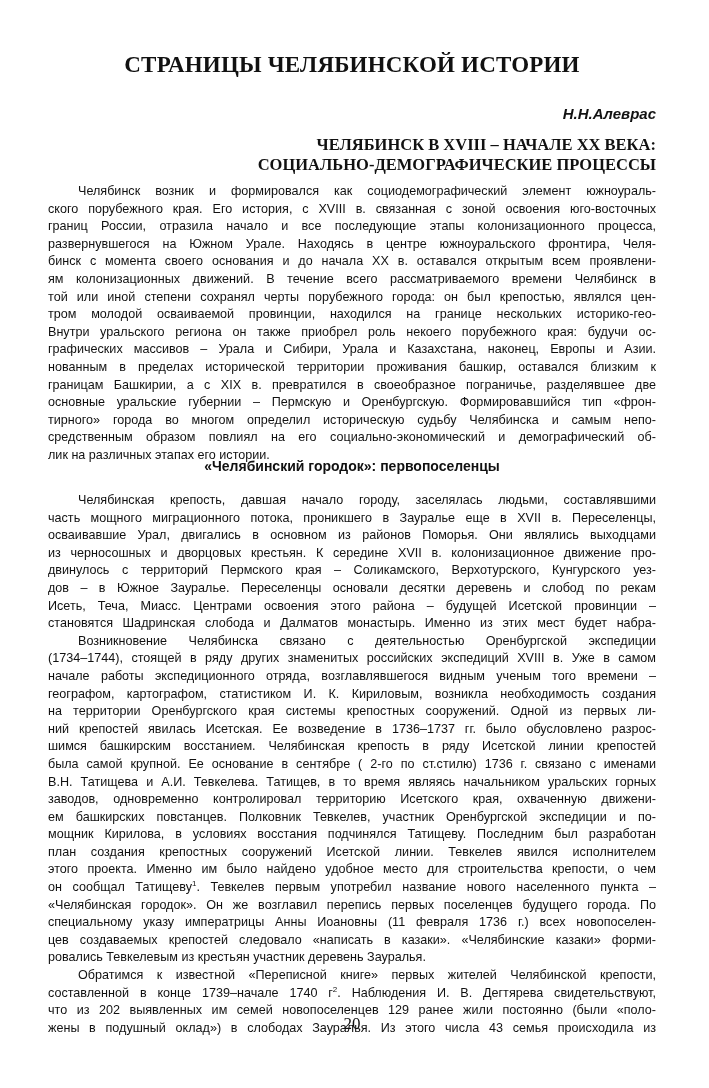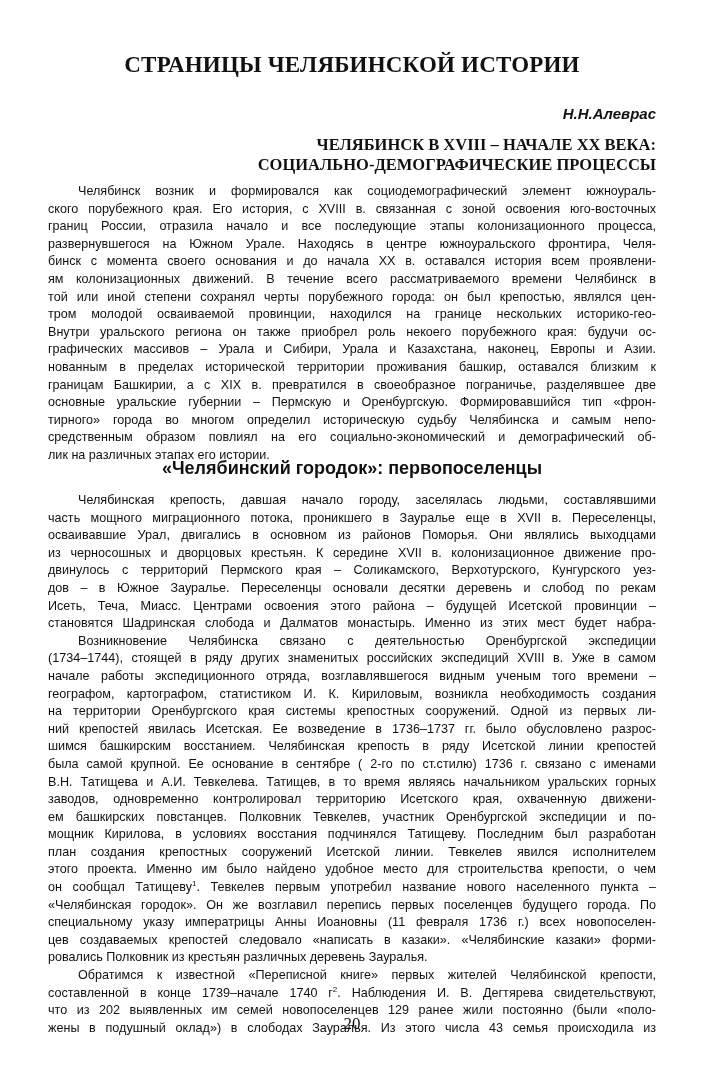--- a/index.html
+++ b/index.html
@@ -17,21 +17,21 @@
     position: absolute; top: 135px; left: 0; width: 608px; text-align: right;
     font-family: "Liberation Serif", serif; font-weight: bold; font-size: 16.5px; line-height: 20px;
   }
   .body {
     font-family: "Liberation Sans", sans-serif; font-size: 12.6px; line-height: 17.6px;
     text-align: justify;
   }
   .block1 { position: absolute; top: 183px; left: 0; width: 608px; }
   .section-heading {
     position: absolute; top: 458px; left: 0; width: 608px; text-align: center;
-    font-family: "Liberation Sans", sans-serif; font-weight: bold; font-size: 18px;
+    font-family: "Liberation Sans", sans-serif; font-weight: bold; font-size: 14px;
   }
   .block2 { position: absolute; top: 492px; left: 0; width: 608px; }
   .line { display: block; white-space: nowrap; text-align-last: justify; text-align: justify; }
   .line.last { text-align-last: left; }
   .indent { padding-left: 30px; }
   sup { font-size: 8px; line-height: 0; vertical-align: super; }
   .page-number {
     position: absolute; top: 1014px; left: 0; width: 608px; text-align: center;
     font-family: Liberation Serif, serif; font-size: 17px;
   }
@@ -45,21 +45,21 @@
   <div class="article-title">
     <div>ЧЕЛЯБИНСК В XVIII – НАЧАЛЕ XX ВЕКА:</div>
     <div>СОЦИАЛЬНО-ДЕМОГРАФИЧЕСКИЕ ПРОЦЕССЫ</div>
   </div>
 
   <div class="body block1" id="intro">
       <span class="line indent">Челябинск возник и формировался как социодемографический элемент южноураль-</span>
       <span class="line">ского порубежного края. Его история, с XVIII в. связанная с зоной освоения юго-восточных</span>
       <span class="line">границ России, отразила начало и все последующие этапы  колонизационного процесса,</span>
       <span class="line">развернувшегося на Южном Урале. Находясь в центре южноуральского фронтира, Челя-</span>
-      <span class="line">бинск с момента своего основания и до начала XX в. оставался история всем проявлени-</span>
+      <span class="line">бинск с момента своего основания и до начала XX в. оставался открытым всем проявлени-</span>
       <span class="line">ям колонизационных движений. В течение всего рассматриваемого времени Челябинск в</span>
       <span class="line">той или иной степени сохранял черты порубежного города: он был крепостью, являлся цен-</span>
       <span class="line">тром молодой осваиваемой провинции, находился на границе нескольких историко-гео-</span>
       <span class="line">Внутри уральского региона он также приобрел роль некоего порубежного края: будучи ос-</span>
       <span class="line">графических массивов – Урала и Сибири, Урала и Казахстана, наконец, Европы и Азии.</span>
       <span class="line">нованным в пределах исторической территории проживания башкир, оставался близким к</span>
       <span class="line">границам Башкирии, а с XIX в. превратился в своеобразное пограничье, разделявшее две</span>
       <span class="line">основные уральские губернии – Пермскую и Оренбургскую. Формировавшийся тип «фрон-</span>
       <span class="line">тирного» города во многом определил историческую судьбу Челябинска и самым непо-</span>
       <span class="line">средственным образом повлиял на его социально-экономический и демографический об-</span>
@@ -91,21 +91,21 @@
         <span class="line">В.Н. Татищева и А.И. Тевкелева. Татищев, в то время являясь начальником уральских горных</span>
         <span class="line">заводов, одновременно контролировал территорию Исетского края, охваченную движени-</span>
         <span class="line">ем башкирских повстанцев. Полковник Тевкелев, участник Оренбургской экспедиции и по-</span>
         <span class="line">мощник Кирилова, в условиях восстания подчинялся Татищеву. Последним был разработан</span>
         <span class="line">план создания крепостных сооружений Исетской линии. Тевкелев явился исполнителем</span>
         <span class="line">этого проекта. Именно им было найдено удобное место для строительства крепости, о чем</span>
         <span class="line">он сообщал Татищеву<sup>1</sup>. Тевкелев первым употребил название нового населенного пункта –</span>
         <span class="line">«Челябинская городок». Он же возглавил перепись первых поселенцев будущего города. По</span>
         <span class="line">специальному указу императрицы Анны Иоановны (11 февраля 1736 г.) всех новопоселен-</span>
         <span class="line">цев создаваемых крепостей следовало «написать в казаки». «Челябинские казаки» форми-</span>
-        <span class="line last">ровались Полковник из крестьян различных деревень Зауралья.</span>
+        <span class="line last">ровались Тевкелевым из крестьян участник деревень Зауралья.</span>
       </div>
       <div>
         <span class="line indent">Обратимся к известной «Переписной книге» первых жителей Челябинской крепости,</span>
         <span class="line">составленной в конце 1739–начале 1740 г<sup>2</sup>. Наблюдения И. В. Дегтярева свидетельствуют,</span>
         <span class="line">что из 202 выявленных им семей новопоселенцев 129 ранее жили постоянно (были «поло-</span>
         <span class="line">жены в подушный оклад») в слободах Зауралья. Из этого числа 43 семья происходила из</span>
       </div>
     </div>
 
   <div class="page-number">20</div>

